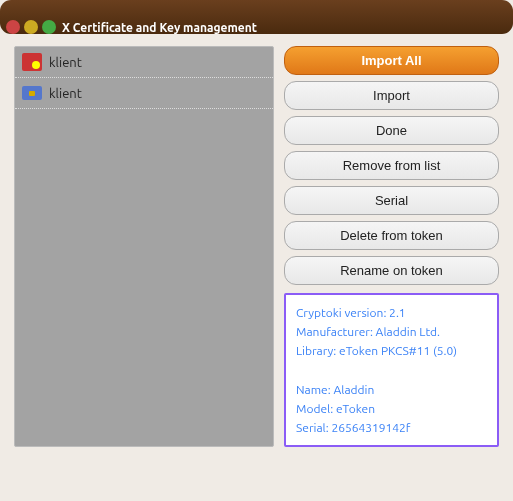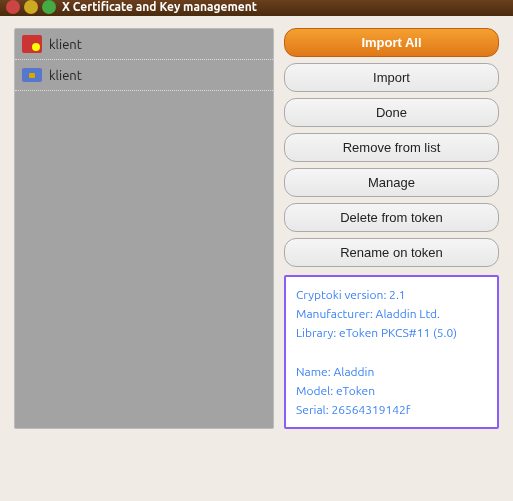--- a/index.html
+++ b/index.html
@@ -12,25 +12,26 @@
       width: 513px;
       height: 501px;
       background: #f0ebe5;
       font-family: Ubuntu, 'DejaVu Sans', sans-serif;
       font-size: 13px;
       overflow: hidden;
     }
 
     .title-bar {
       display: flex;
-      align-items: flex-start;
+      align-items: flex-end;
       background: linear-gradient(to bottom, #6a3f1e 0%, #4a2a0e 100%);
-      height: 16px;
+      height: 34px;
       padding: 0 6px;
       gap: 6px;
+      border-radius: 11px;
     }
 
     .title-bar-buttons {
       display: flex;
       gap: 4px;
       align-items: center;
     }
 
     .tb-btn {
       width: 14px;
@@ -254,21 +255,21 @@
         </div>
         <span class="list-item-label">klient</span>
       </div>
     </div>
 
     <div class="buttons-panel">
       <button class="action-btn primary">Import All</button>
       <button class="action-btn">Import</button>
       <button class="action-btn">Done</button>
       <button class="action-btn">Remove from list</button>
-      <button class="action-btn">Manage</button>
+      <button class="action-btn">Serial</button>
       <button class="action-btn">Delete from token</button>
       <button class="action-btn">Rename on token</button>
 
       <div class="info-box">
         <div>Cryptoki version: 2.1</div>
         <div>Manufacturer: Aladdin Ltd.</div>
         <div>Library: eToken PKCS#11 (5.0)</div>
         <div>&nbsp;</div>
         <div>Name: Aladdin</div>
         <div>Model: eToken</div>

